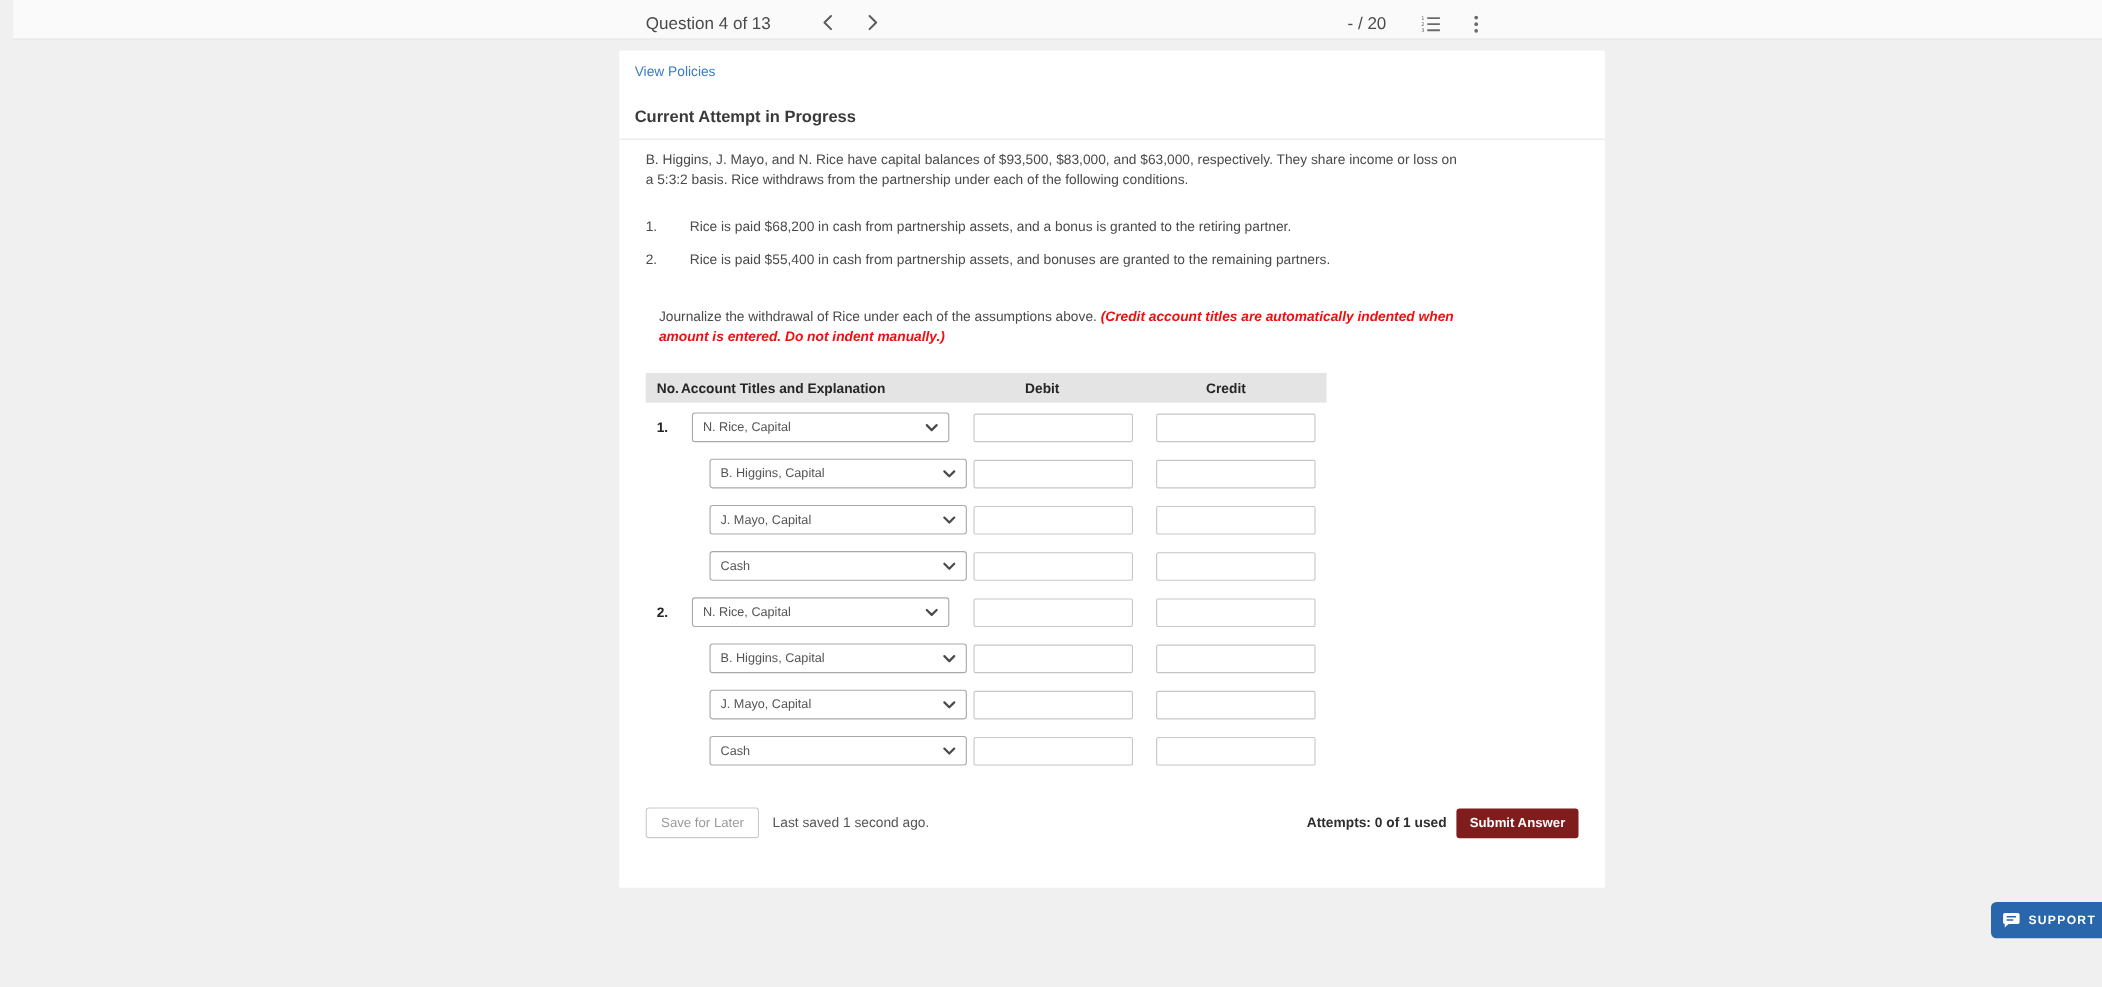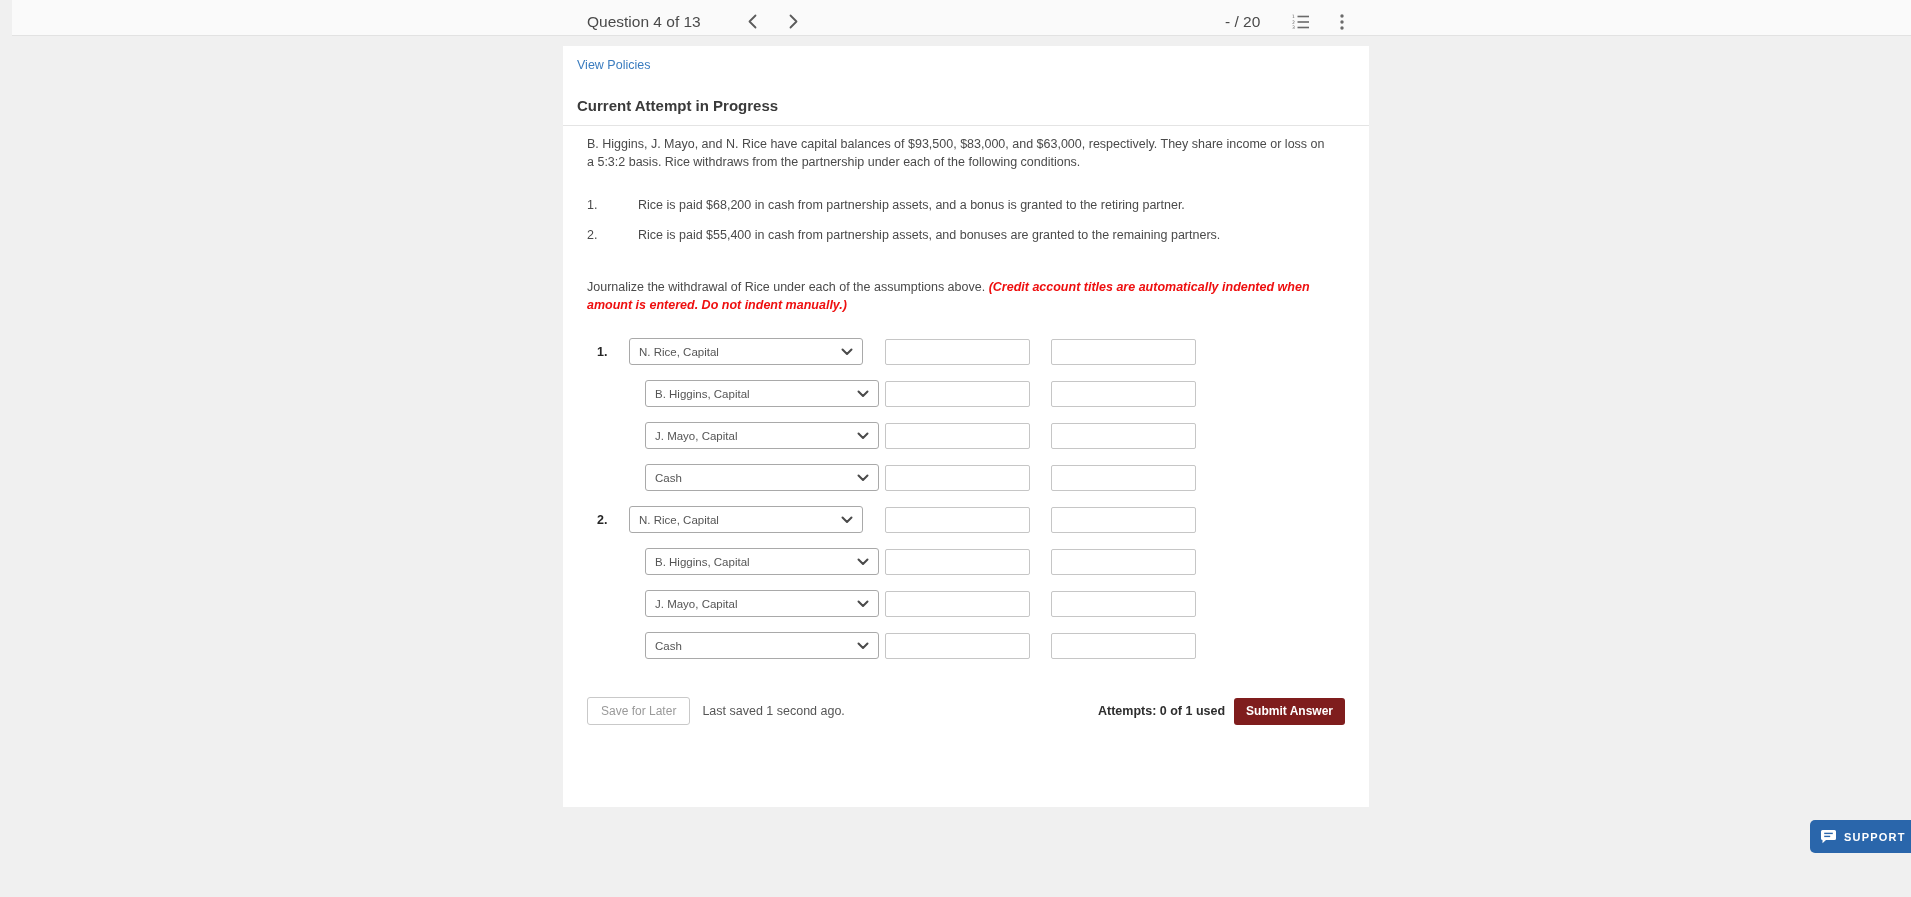--- a/index.html
+++ b/index.html
@@ -33,21 +33,21 @@
   }
   .icon-btn {
     position:absolute; top:11px; width:26px; height:26px;
     display:flex; align-items:center; justify-content:center; cursor:pointer;
   }
   .icon-list { left:1276px; }
   .icon-kebab { left:1317px; }
 
   
   .panel {
-    position:absolute; left:563px; top:46px; width:806px; height:761px;
+    position:absolute; left:563px; top:46px; width:896px; height:761px;
     background:#ffffff;
   }
   .panel-pad { padding:0 14px; }
   .view-policies {
     display:inline-block; margin:12px 0 0 0;
     font-size:12.5px; color:#3a7cbf; cursor:pointer; text-decoration:none;
   }
   .attempt-heading {
     margin-top:24px; font-size:15px; font-weight:bold; color:#3a3a3a;
   }
@@ -55,23 +55,23 @@
     margin-top:11px; border:none; border-top:1px solid #e4e4e4; height:0;
   }
 
   .qbody { padding:9px 24px 0 24px; }
   .problem-text {
     font-size:12.5px; line-height:18px; color:#4a4a4a; max-width:742px;
   }
   .cond-list { margin-top:25px; }
   .cond-item { display:flex; margin-bottom:12px; font-size:12.5px; line-height:18px; }
   .cond-num { width:40px; color:#4a4a4a; }
-  .cond-text { flex:1; color:#4a4a4a;margin-left:11px; }
+  .cond-text { flex:1; color:#4a4a4a; }
   .instruction {
-    margin-top:34px; font-size:12.5px; line-height:18px; max-width:740px; color:#4a4a4a;
+    margin-top:34px; font-size:12.5px; line-height:18px; max-width:740px; color:#4a4a4a;margin-left:12px;
   }
   .instruction .red {
     color:#ee0f0f; font-weight:bold; font-style:italic;
   }
 
   
   .jtable { margin-top:24px; width:619px; }
   .jheader {
     display:flex; align-items:center; background:#e4e4e4; height:27px;
     font-size:12.5px; font-weight:bold; color:#262626;
@@ -198,20 +198,27 @@
       </div>
       <div class="cond-item">
         <span class="cond-num">2.</span>
         <span class="cond-text">Rice is paid $55,400 in cash from partnership assets, and bonuses are granted to the remaining partners.</span>
       </div>
     </div>
 
     <p class="instruction"><span>Journalize the withdrawal of Rice under each of the assumptions above. </span><span class="red">(Credit account titles are automatically indented when amount is entered. Do not indent manually.)</span></p>
 
     <div class="jtable">
+      <div class="jheader">
+        <div class="jh-no">No.</div>
+        <div class="jh-account">Account Titles and Explanation</div>
+        <div class="jh-debit">Debit</div>
+        <div class="jh-gap1"></div>
+        <div class="jh-credit">Credit</div>
+      </div>
 
       <div class="jrows">
 
         <div class="jrow">
           <div class="jnum">1.</div>
           <div class="jsel-wrap">
             <div class="jselect">
               <span class="sel-label">N. Rice, Capital</span>
               <span class="sel-chev">
                   <svg width="12" height="8" viewBox="0 0 12 8">

